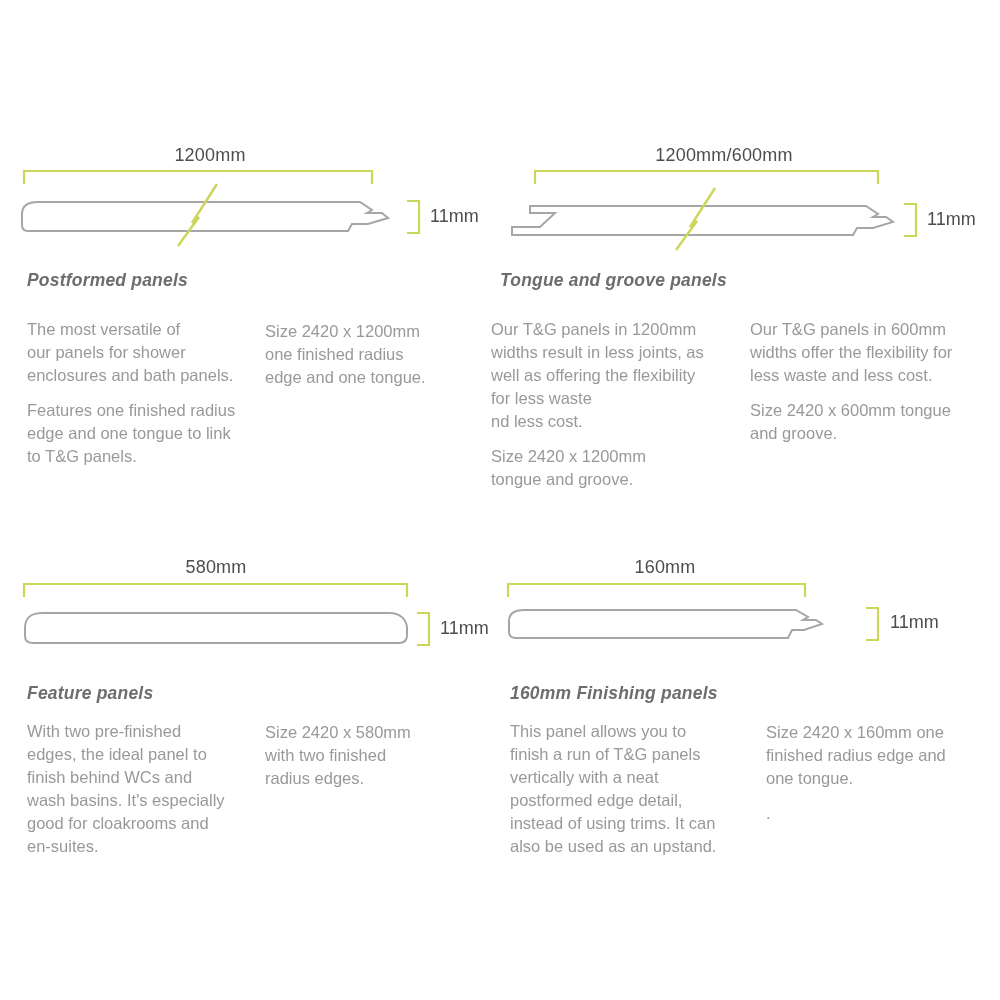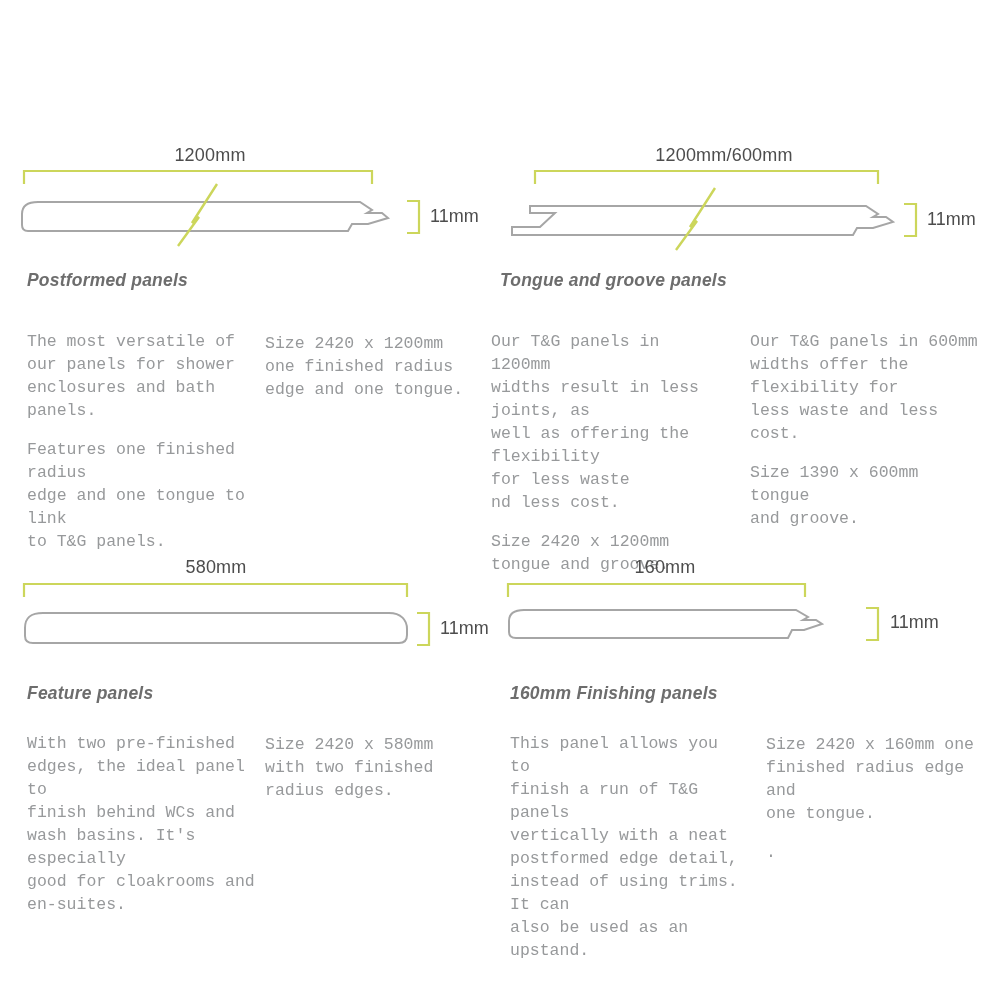--- a/index.html
+++ b/index.html
@@ -12,21 +12,21 @@
     font-size:18px;color:var(--dimension,#4d4d4d);text-align:center;width:200px;
     letter-spacing:.2px;
   }
   .th-label{font-size:18px;color:var(--dimension,#4d4d4d);}
   h2.panel-heading{
     margin:0;font-size:17.5px;font-weight:bold;color:var(--heading,#6d6d6d);
     letter-spacing:.2px;
     font-style:italic;
   }
   .col{font-size:16.5px;line-height:23px;color:var(--body,#97999b);}
-  .col p{margin:16px 0 12px 0;white-space:pre-line;font-family:Liberation Mono, monospace;}
+  .col p{margin:4px 0 12px 0;white-space:pre-line;}
   svg{overflow:visible;display:block;}
   .accent-line{fill:none;stroke:var(--accent,#ccd65b);stroke-width:2.2;}
   .bolt{fill:none;stroke:var(--accent,#ccd65b);stroke-width:2.4;}
   .profile{fill:#fff;stroke:var(--outline,#a6a6a6);stroke-width:2;stroke-linejoin:miter;}
 </style>
 </head>
 <body>
 
 <div id="canvas">
 
@@ -89,21 +89,21 @@
 well as offering the flexibility
 for less waste
 nd less cost.</p>
       <p>Size 2420 x 1200mm
 tongue and groove.</p>
     </div>
     <div class="col abs" style="left:750px;top:314px;width:230px">
       <p>Our T&amp;G panels in 600mm
 widths offer the flexibility for
 less waste and less cost.</p>
-      <p>Size 1390 x 600mm tongue
+      <p>Size 2420 x 600mm tongue
 and groove.</p>
     </div>
   </div>
 
   <div>
     <div class="abs dim-label" style="left:116px;top:557px">580mm</div>
 
     <svg class="abs" style="left:23px;top:582px" width="385" height="16">
       <polyline class="accent-line" points="1,15 1,2 384,2 384,15"></polyline>
     </svg>

